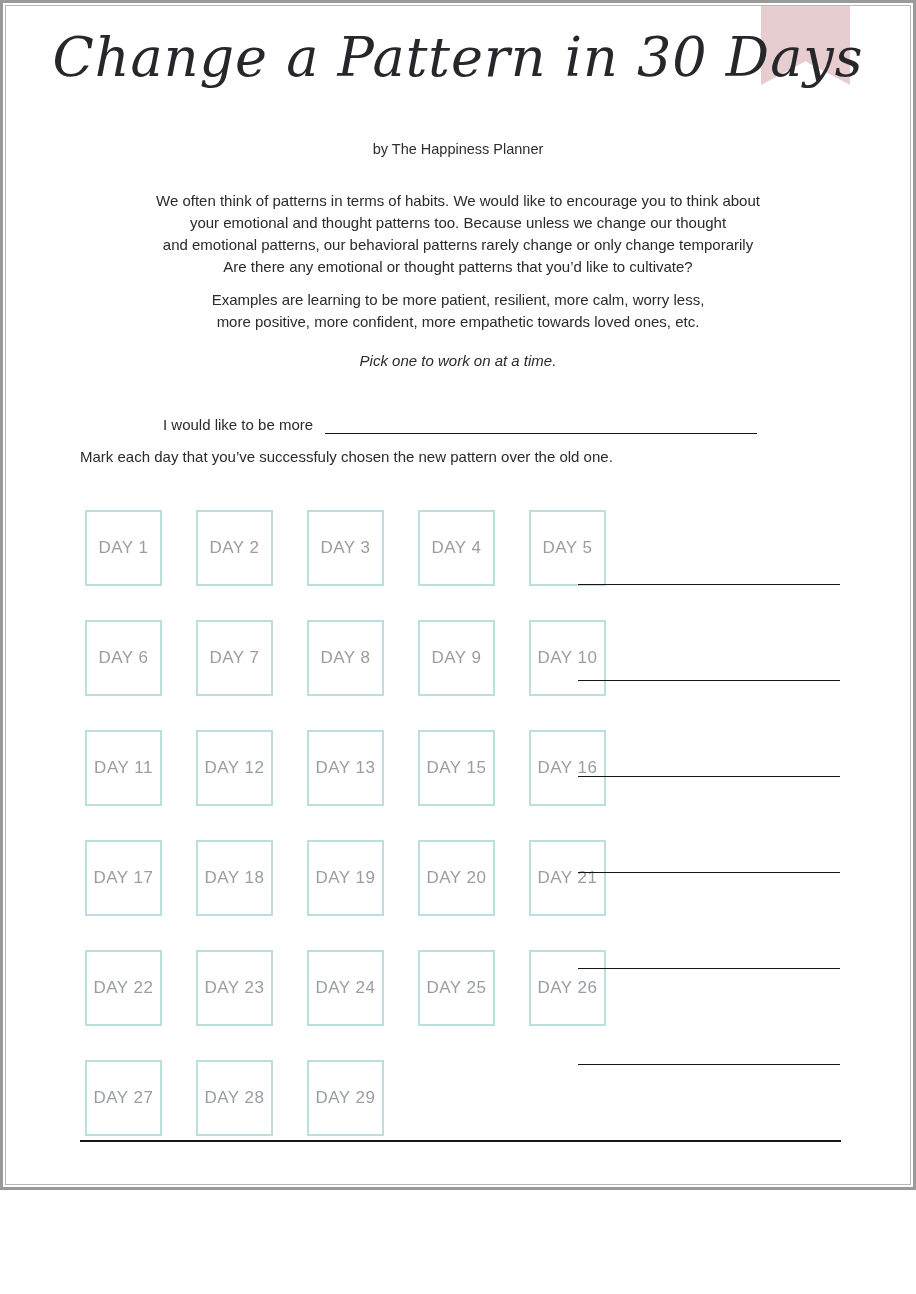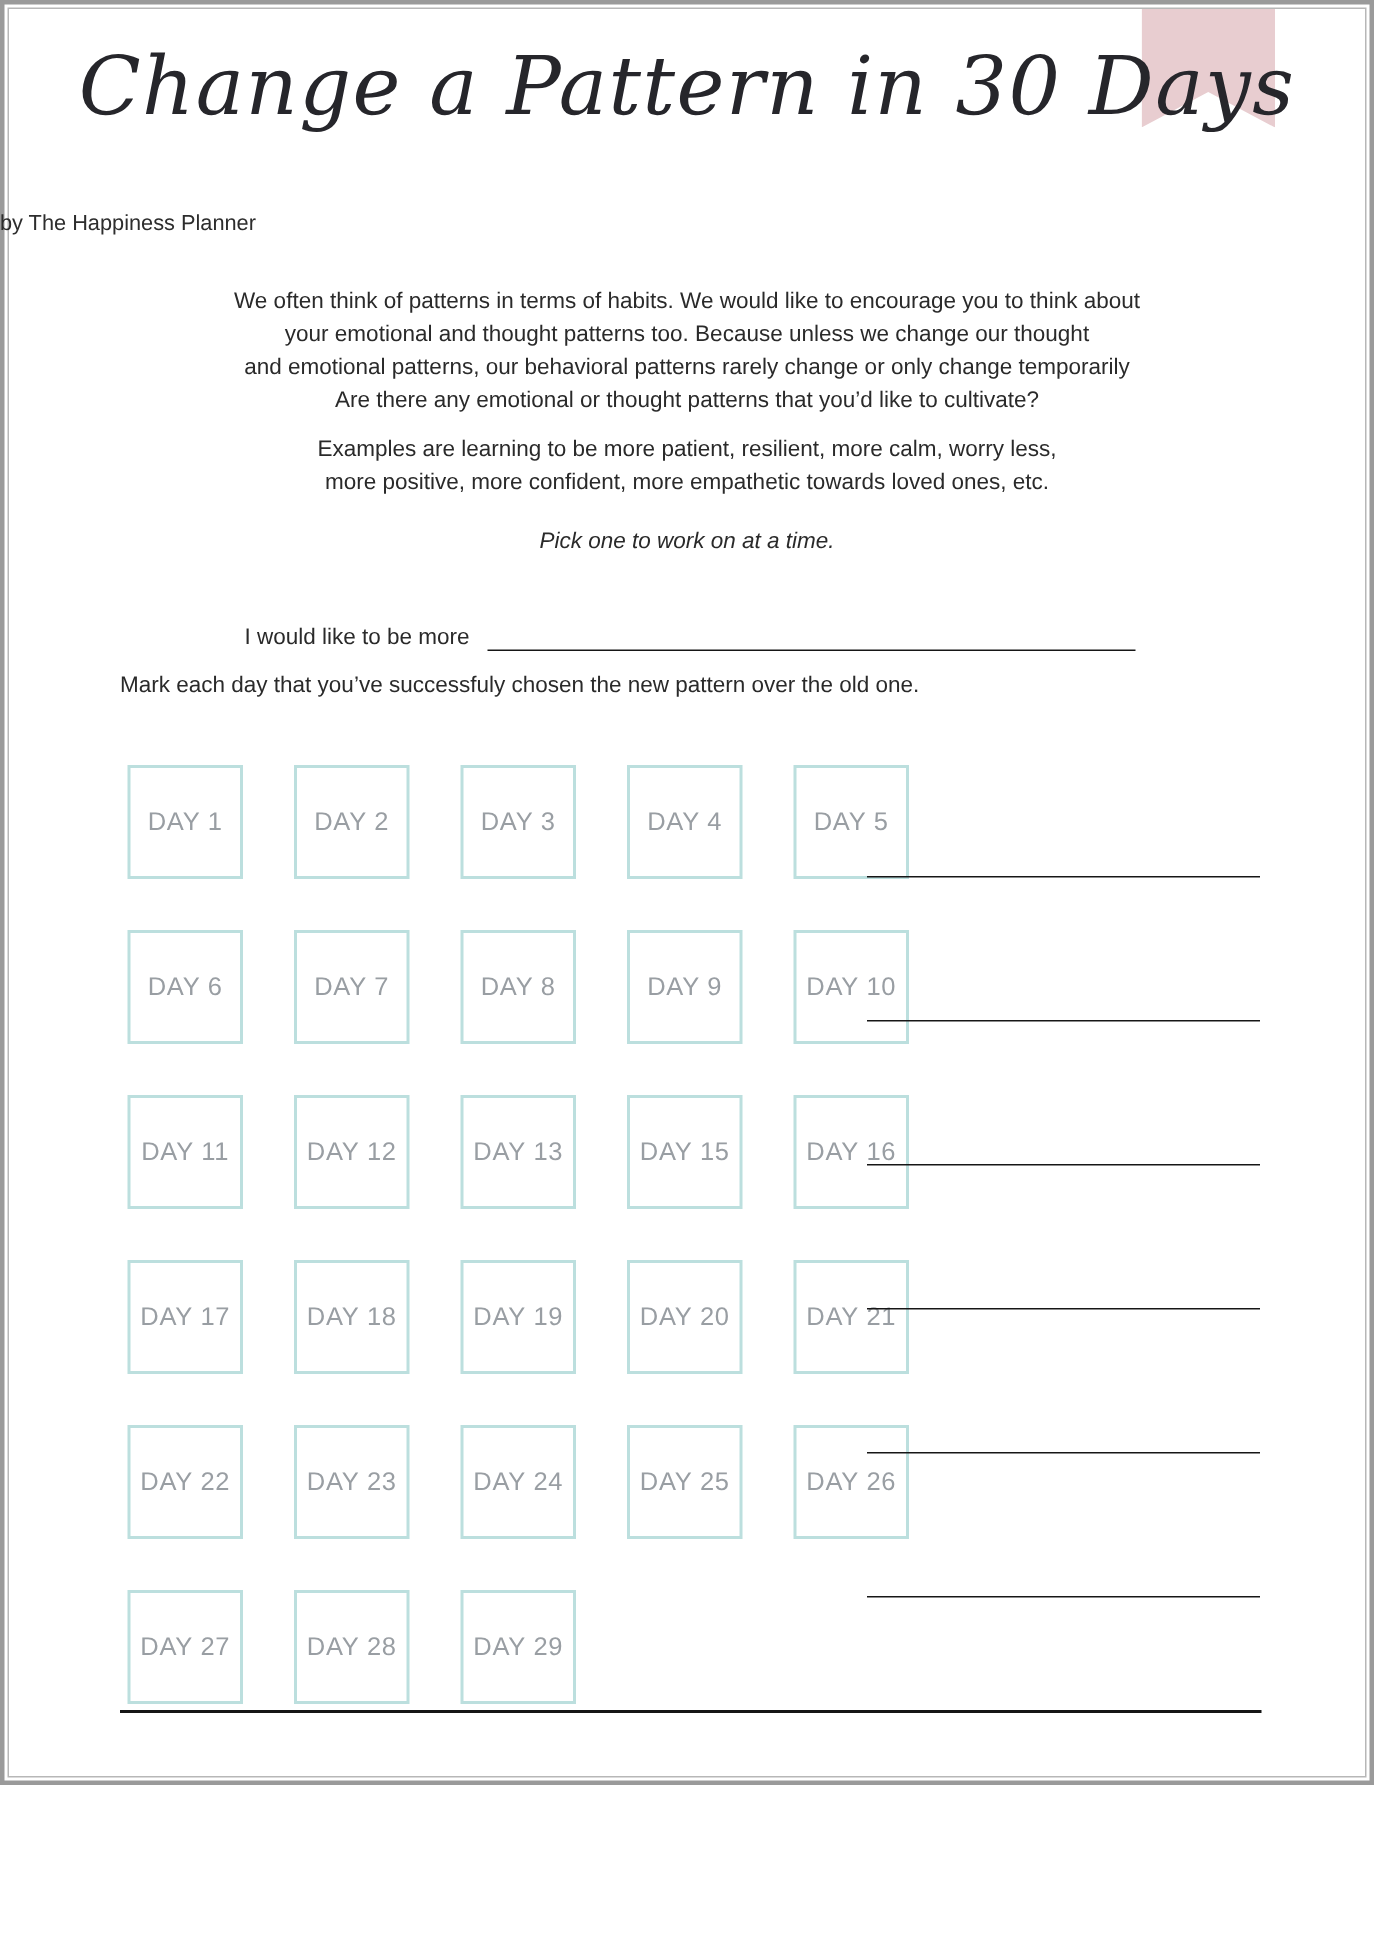--- a/index.html
+++ b/index.html
@@ -41,21 +41,21 @@
     font-family: "DejaVu Serif", serif;
     font-style: italic;
     font-size: 54px;
     letter-spacing: 1px;
     color: #26262b;
     white-space: nowrap;
   }
   .byline {
     position: absolute;
     top: 141px; left: 0; right: 0;
-    text-align: left;
+    text-align: center;
     font-size: 14.5px;
     color: #2d2d2d;
   }
   .intro, .examples, .pick {
     position: absolute;
     left: 0; right: 0;
     text-align: center;
     font-size: 15px;
     line-height: 22px;
     color: #2a2a2a;

